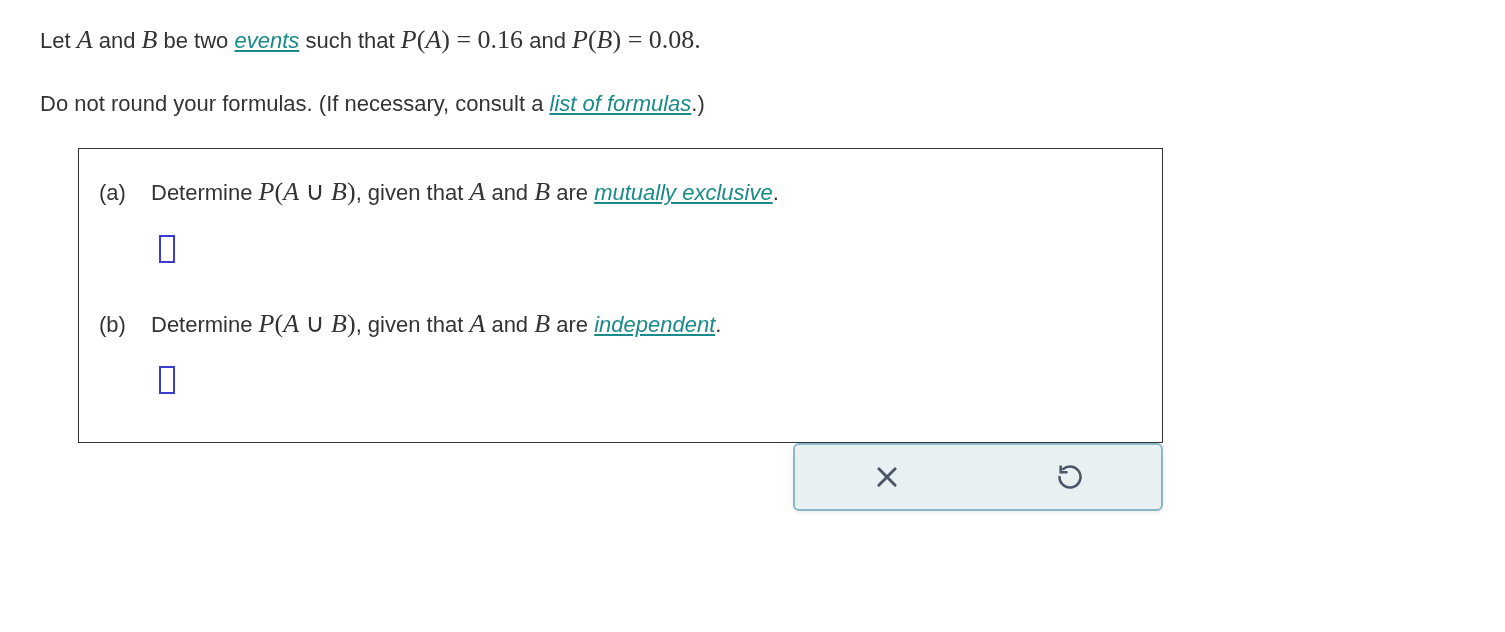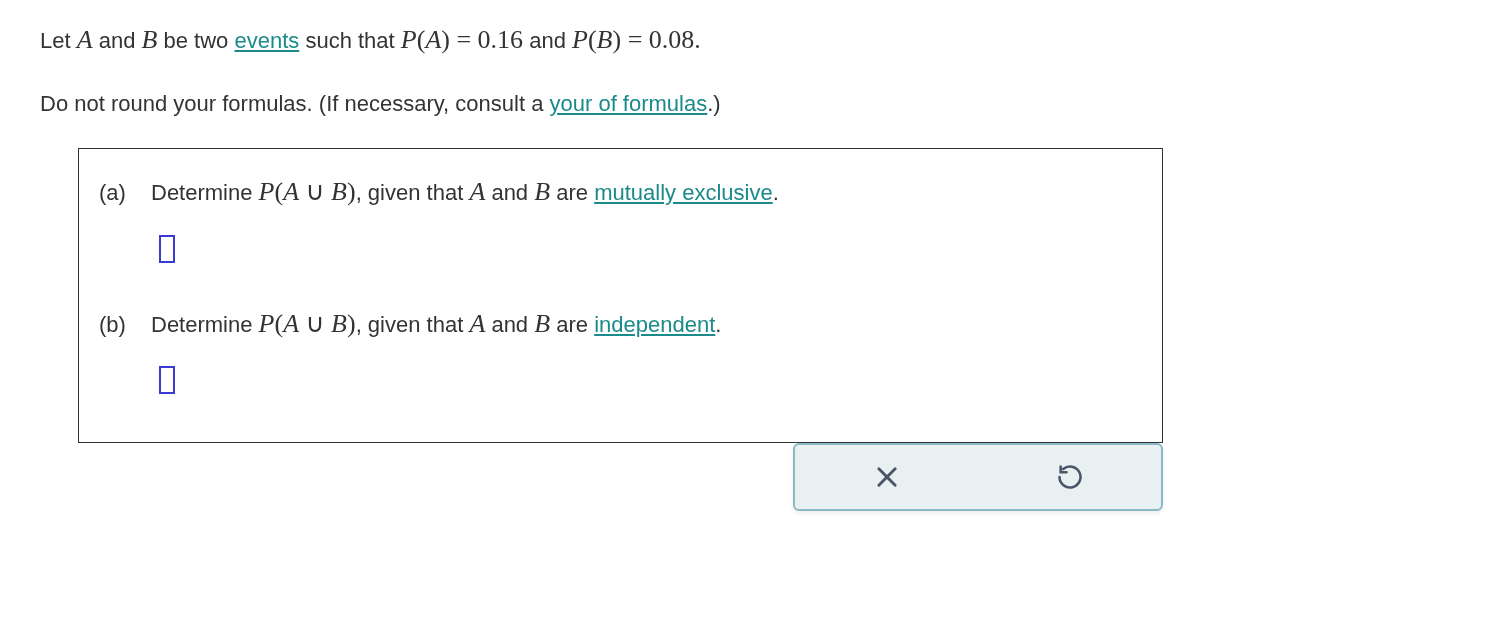--- a/index.html
+++ b/index.html
@@ -30,20 +30,21 @@
       font-size: 26px;
     }
     .math-plain {
       font-family: "Times New Roman", serif;
       font-size: 26px;
     }
     .link {
       color: #1a8a8a;
       text-decoration: underline;
       cursor: pointer;
+      font-style: italic;
     }
     .question-box {
       border: 1.5px solid #333;
       padding: 22px 20px 28px 20px;
       width: 1085px;
       margin-left: 38px;
       margin-top: 20px;
     }
     .part {
       margin-bottom: 4px;
@@ -91,21 +92,21 @@
     }
   </style>
 </head>
 <body>
 
 <div class="intro-line">
   <span>Let </span><span class="math-var">A</span><span> and </span><span class="math-var">B</span><span> be two </span><span class="link">events</span><span> such that </span><span class="math-func">P</span><span class="math-plain">(</span><span class="math-var">A</span><span class="math-plain">)</span><span class="math-plain"> = </span><span class="math-plain">0.16</span><span> and </span><span class="math-func">P</span><span class="math-plain">(</span><span class="math-var">B</span><span class="math-plain">)</span><span class="math-plain"> = </span><span class="math-plain">0.08</span><span class="math-plain">.</span>
 </div>
 
 <div class="intro-line">
-  <span>Do not round your formulas. (If necessary, consult a </span><span class="link">your of formulas</span><span>.)</span>
+  <span>Do not round your formulas. (If necessary, consult a </span><span class="link">list of formulas</span><span>.)</span>
 </div>
 
 <div class="question-box">
 
   <div class="part">
     <div class="part-row">
       <span class="part-label">(a)</span>
       <span>
         <span>Determine </span><span class="math-func">P</span><span class="math-plain">(</span><span class="math-var">A</span><span class="math-plain"> ∪ </span><span class="math-var">B</span><span class="math-plain">)</span><span>, given that </span><span class="math-var">A</span><span> and </span><span class="math-var">B</span><span> are </span><span class="link">mutually exclusive</span><span>.</span>
       </span>

